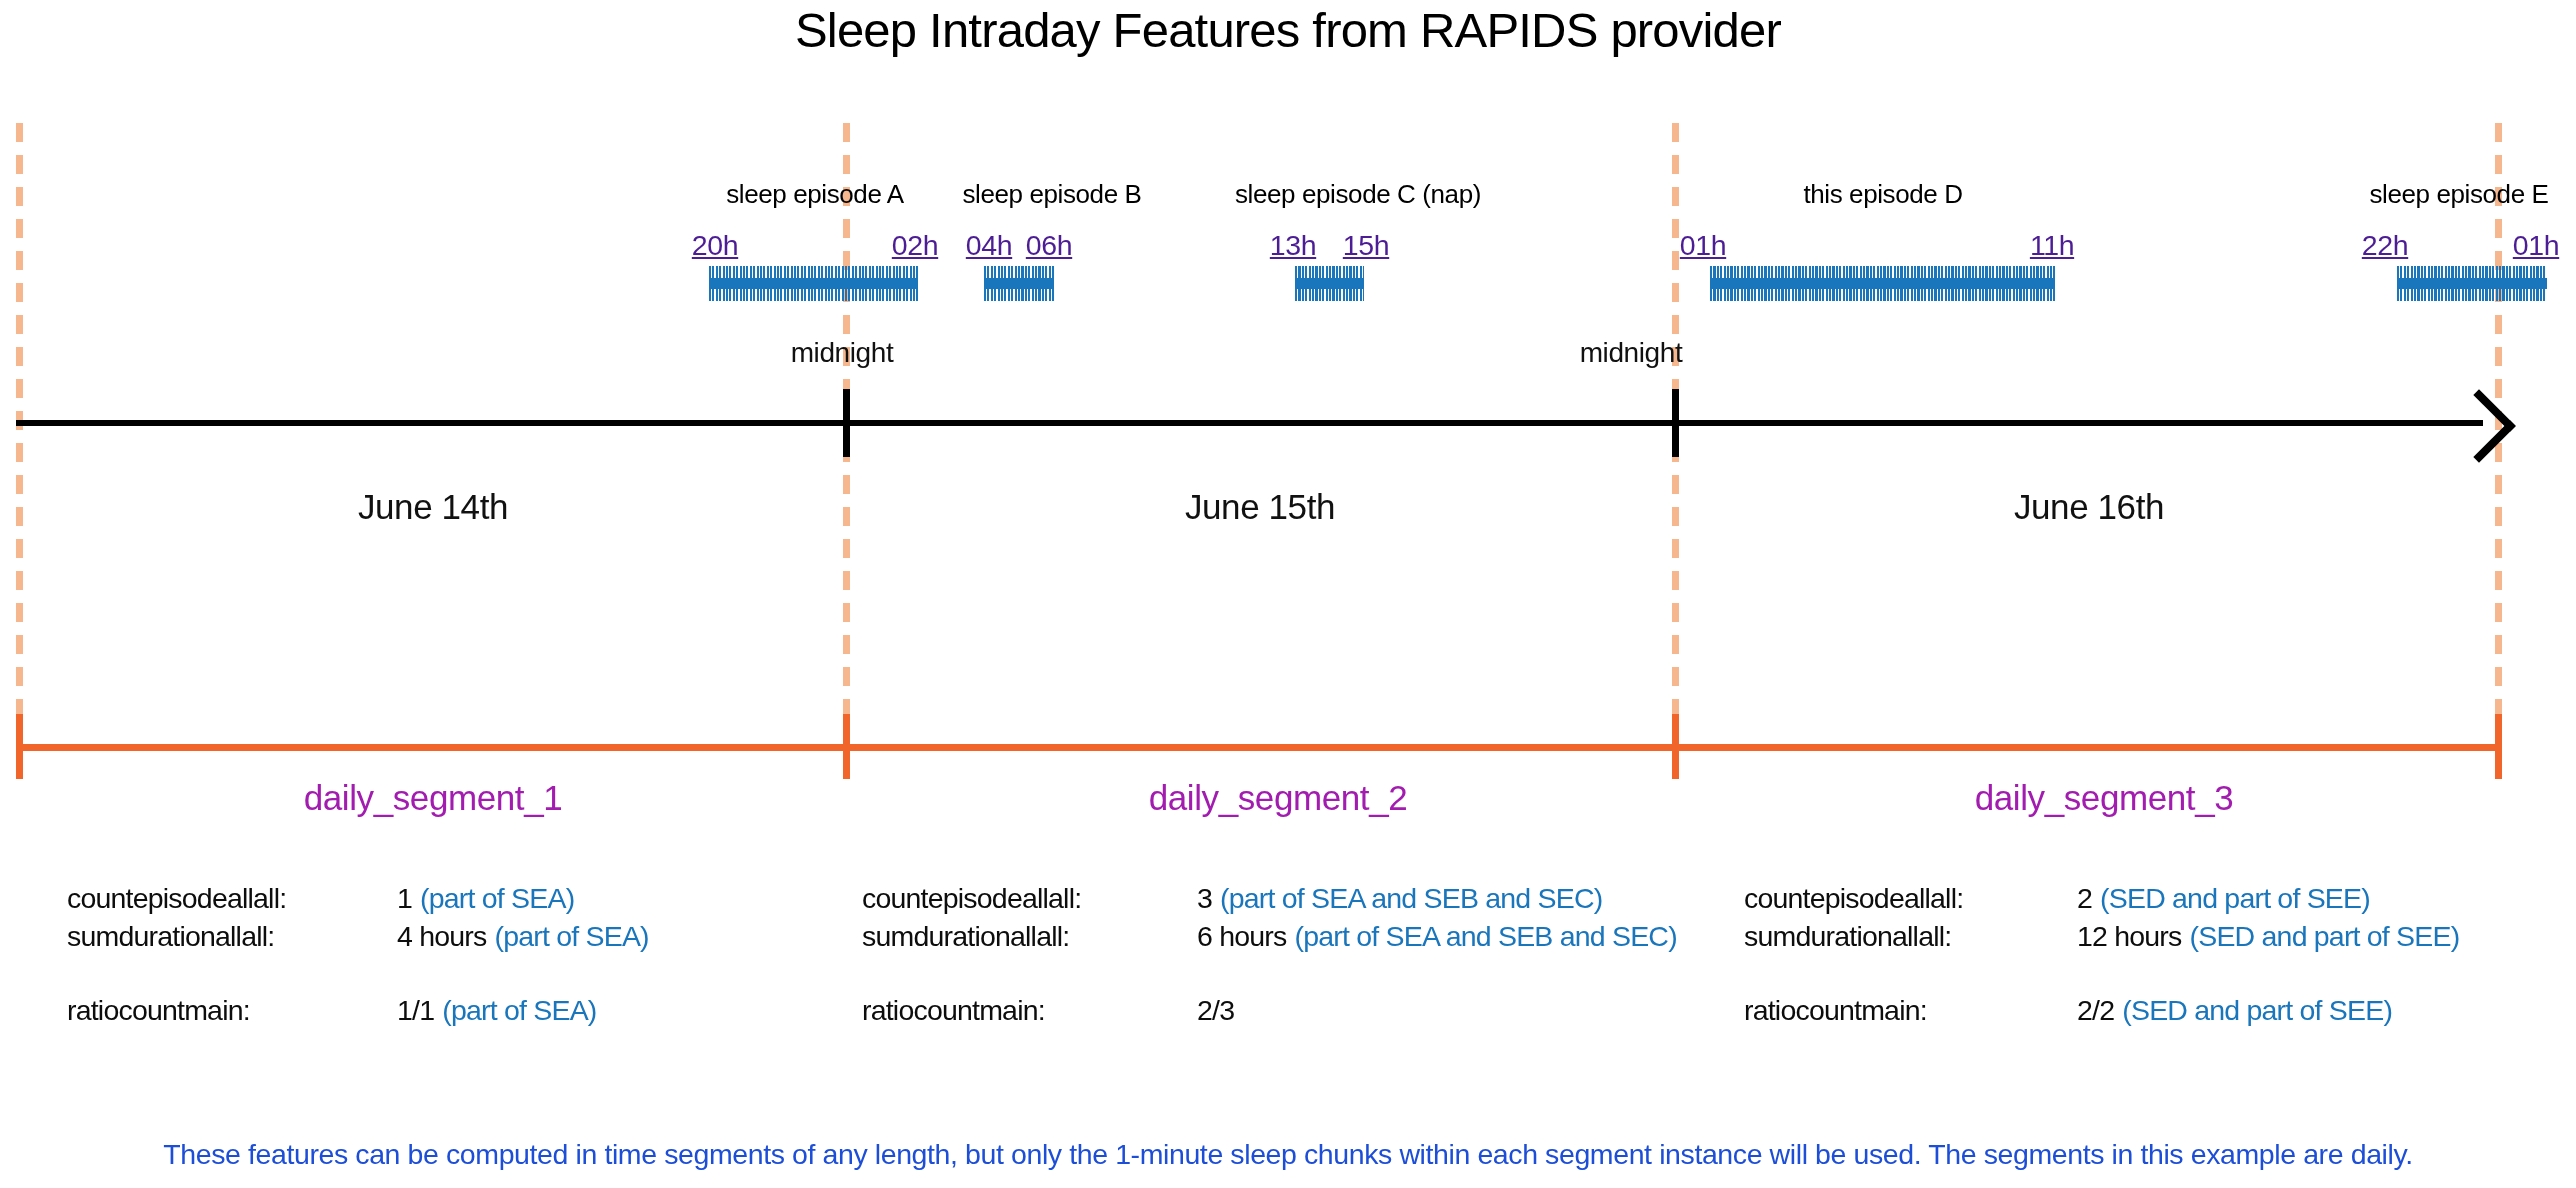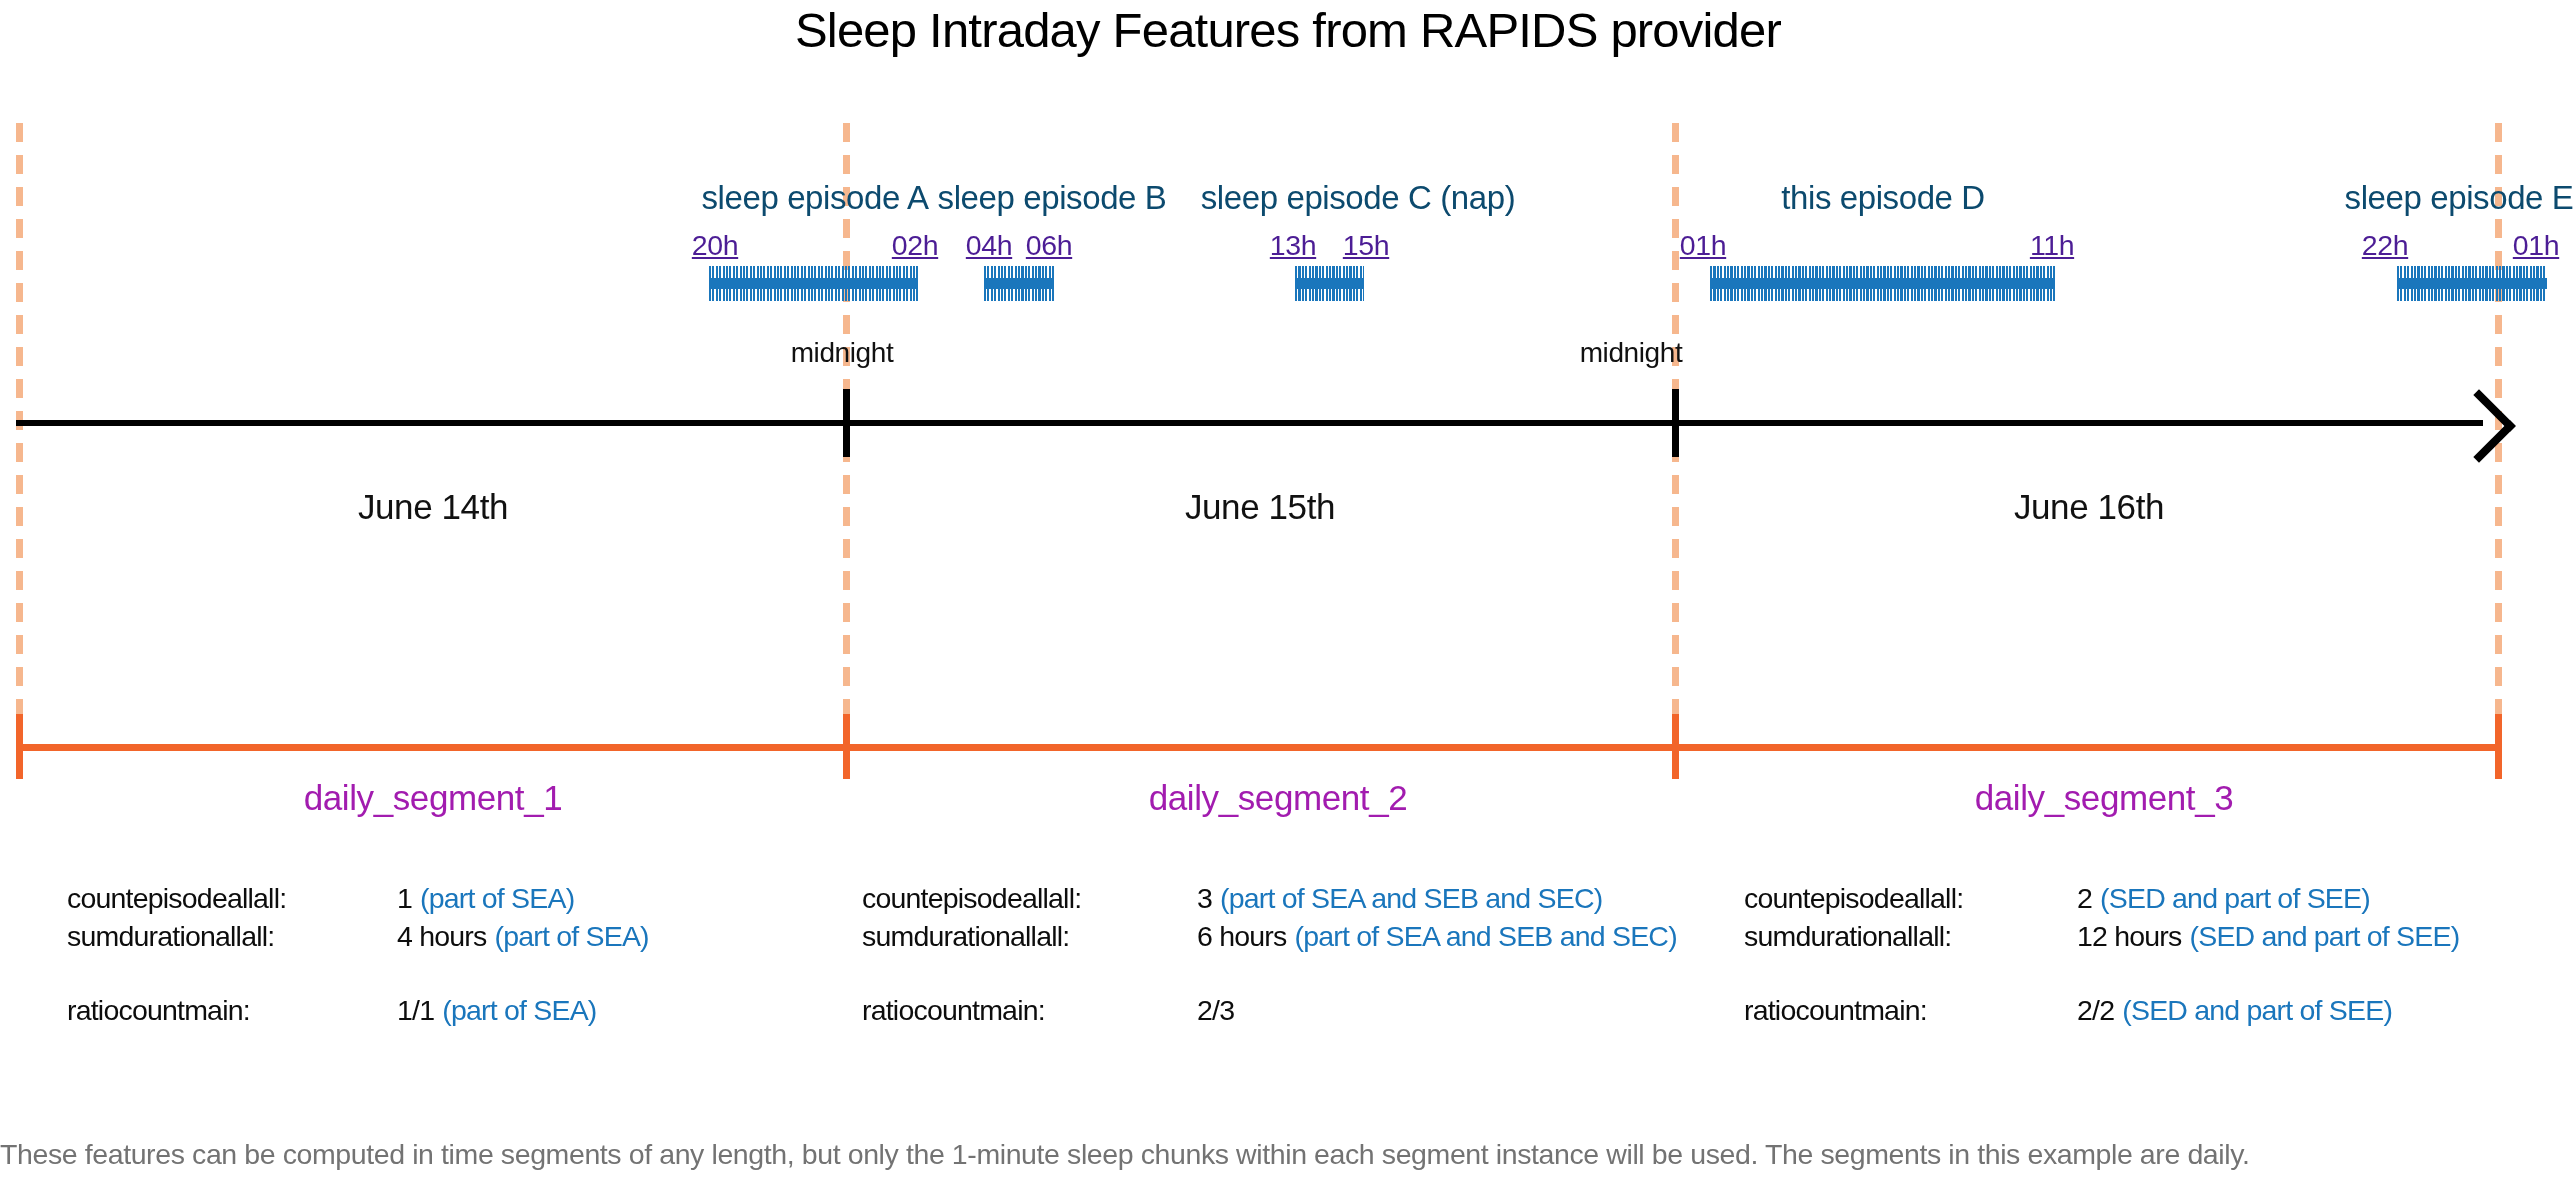--- a/index.html
+++ b/index.html
@@ -18,22 +18,22 @@
   }
   
   .bar {
     position:absolute; top:266px; height:35px; z-index:1;
     background:repeating-linear-gradient(to right, #1a76bc 0 2.1px, transparent 2.1px 3.4px);
   }
   .bar::after {
     content:""; position:absolute; left:0; right:0; top:12px; height:11px; background:#1a76bc;
   }
   .ep-label {
-    position:absolute; top:179px; transform:translateX(-50%); font-size:33px;
-    letter-spacing:-0.4px; color:#0c4a6e; white-space:nowrap; z-index:2;
+    position:absolute; top:179px; transform:translateX(-50%); font-size:26px;
+    letter-spacing:-0.4px; color:#000000; white-space:nowrap; z-index:2;
   }
   .time {
     position:absolute; top:229px; transform:translateX(-50%); font-size:28.5px;
     letter-spacing:-0.4px; color:#4c1d95; white-space:nowrap; z-index:2;text-decoration:underline;
   }
   .mid {
     position:absolute; top:337px; transform:translateX(-50%); font-size:28px;
     letter-spacing:-0.4px; color:#111; white-space:nowrap; z-index:2;
   }
   .tline { position:absolute; left:16px; top:420px; width:2467px; height:6.3px; background:#000; z-index:2; }
@@ -53,22 +53,22 @@
     letter-spacing:-0.4px; color:#a21caf; white-space:nowrap; z-index:2;
   }
   .flabel {
     position:absolute; font-size:28.5px; letter-spacing:-0.8px; color:#0d0d0d; white-space:nowrap; z-index:2;text-align:center;
   }
   .fval {
     position:absolute; font-size:28.5px; letter-spacing:-0.8px; color:#0d0d0d; white-space:nowrap; z-index:2;
   }
   .fval .note { margin-left:8px; color:#1a76bc; }
   .footer {
-    position:absolute; top:1138px; left:0; width:100%; text-align:left;
-    font-size:28.5px; letter-spacing:-0.4px; color:#737373; white-space:nowrap; z-index:2;
+    position:absolute; top:1138px; left:0; width:100%; text-align:center;
+    font-size:28.5px; letter-spacing:-0.4px; color:#1d4ed8; white-space:nowrap; z-index:2;
   }
 </style>
 </head>
 <body>
 
 <div class="canvas">
 
   <div class="title">Sleep Intraday Features from RAPIDS provider</div>
 
   <div class="vdash" style="left:16px"></div>

